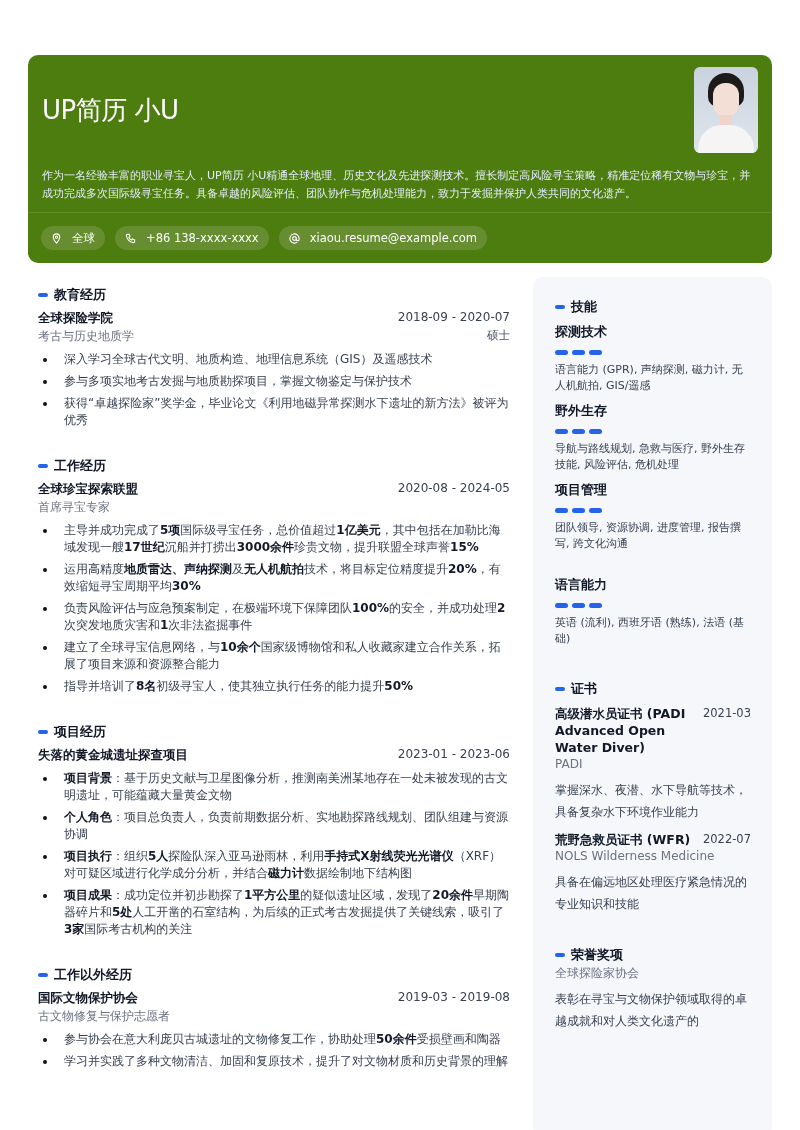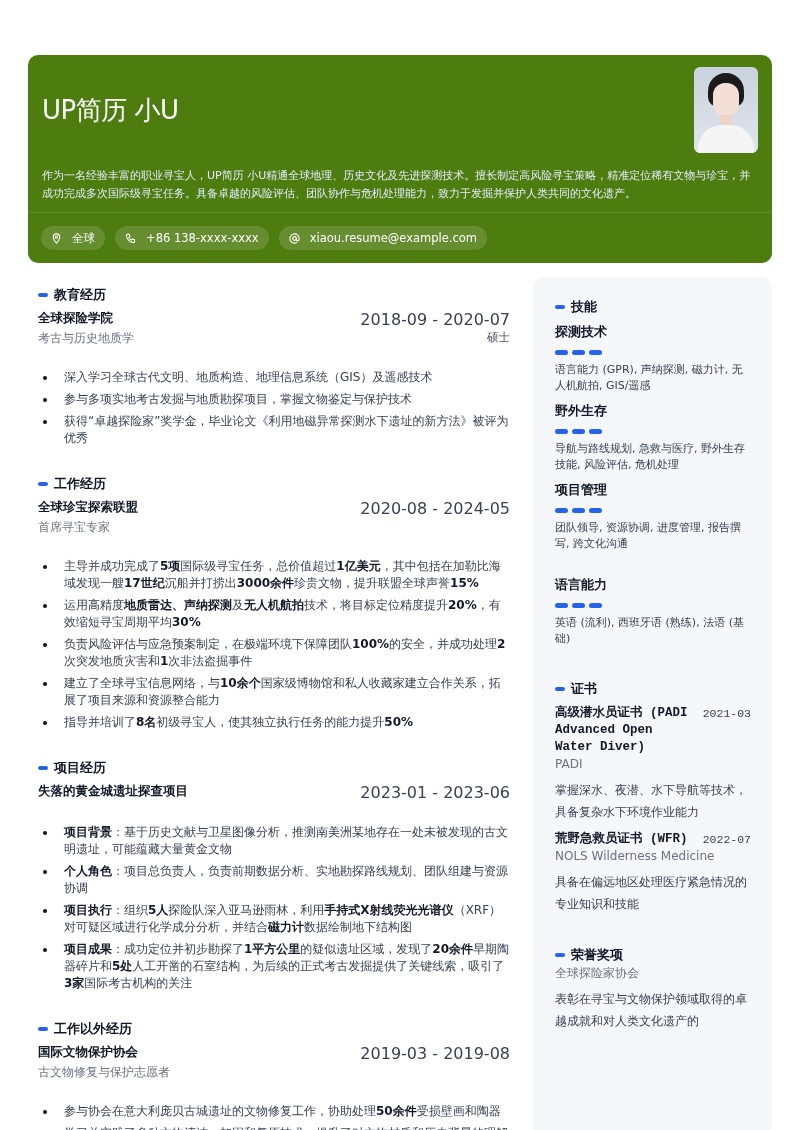--- a/index.html
+++ b/index.html
@@ -29,39 +29,39 @@
     display: flex; align-items: center; gap: 10px; height: 24px; padding: 0 10px;
     background: rgba(255,255,255,0.14); border-radius: 12px; font-size: 11.5px; color: #fff;
   }
   .chip svg { width: 11px; height: 11px; }
 
   .main { position: absolute; left: 38px; top: 285px; width: 472px; }
   .sec-title { display: flex; align-items: center; gap: 6px; font-size: 13px; font-weight: bold; color: #111827; height: 20px; }
   .sec-title .bar { width: 10px; height: 4px; border-radius: 2px; background: #2563eb; }
   .entry-head { display: flex; justify-content: space-between; margin-top: 5px; font-size: 12.5px; }
   .entry-head .org { font-weight: bold; color: #111827; }
-  .entry-head .date { font-size: 16px; color: #374151; }
+  .entry-head .date { font-size: 12px; color: #374151; }
   .entry-sub { display: flex; justify-content: space-between; font-size: 12px; color: #6b7280; margin-top: 1px; }
   .entry-sub .deg { font-size: 11.5px; color: #4b5563; }
-  ul.bul { list-style: none; margin-top: 22px; }
+  ul.bul { list-style: none; margin-top: 6px; }
   ul.bul li { position: relative; padding-left: 26px; font-size: 12px; line-height: 17px; color: #374151; margin-bottom: 5px; }
   ul.bul li::before { content: ""; position: absolute; left: 5px; top: 7px; width: 4px; height: 4px; border-radius: 50%; background: #111; }
   ul.bul li b { color: #111827; }
   .gap { height: 22px; }
 
   .side {
     position: absolute; left: 533px; top: 277px; width: 239px; height: 860px;
     background: #f5f7fb; border-radius: 10px;
   }
   .side-inner { position: absolute; left: 22px; top: 20px; width: 196px; }
   .skill-name { font-size: 13px; font-weight: bold; color: #111827; margin-top: 6px; }
   .dots { display: flex; gap: 4px; margin: 9px 0 7px; }
   .dots span { width: 13px; height: 5px; border-radius: 3px; background: #2563eb; }
   .skill-desc { font-size: 11px; line-height: 16px; color: #374151; }
-  .cert-head { display: flex; justify-content: space-between; margin-top: 6px; font-family: Liberation Mono, monospace; }
+  .cert-head { display: flex; justify-content: space-between; margin-top: 6px; }
   .cert-head .t { font-size: 12.5px; font-weight: bold; color: #111827; width: 140px; line-height: 17px; }
   .cert-head .d { font-size: 11.5px; color: #374151; line-height: 17px; }
   .cert-org { font-size: 12px; color: #6b7280; line-height: 17px; }
   .cert-desc { font-size: 12px; line-height: 22px; color: #374151; margin-top: 6px; }
 </style>
 </head>
 <body>
 
 <div class="header">
   <div class="name">UP简历 小U</div>

